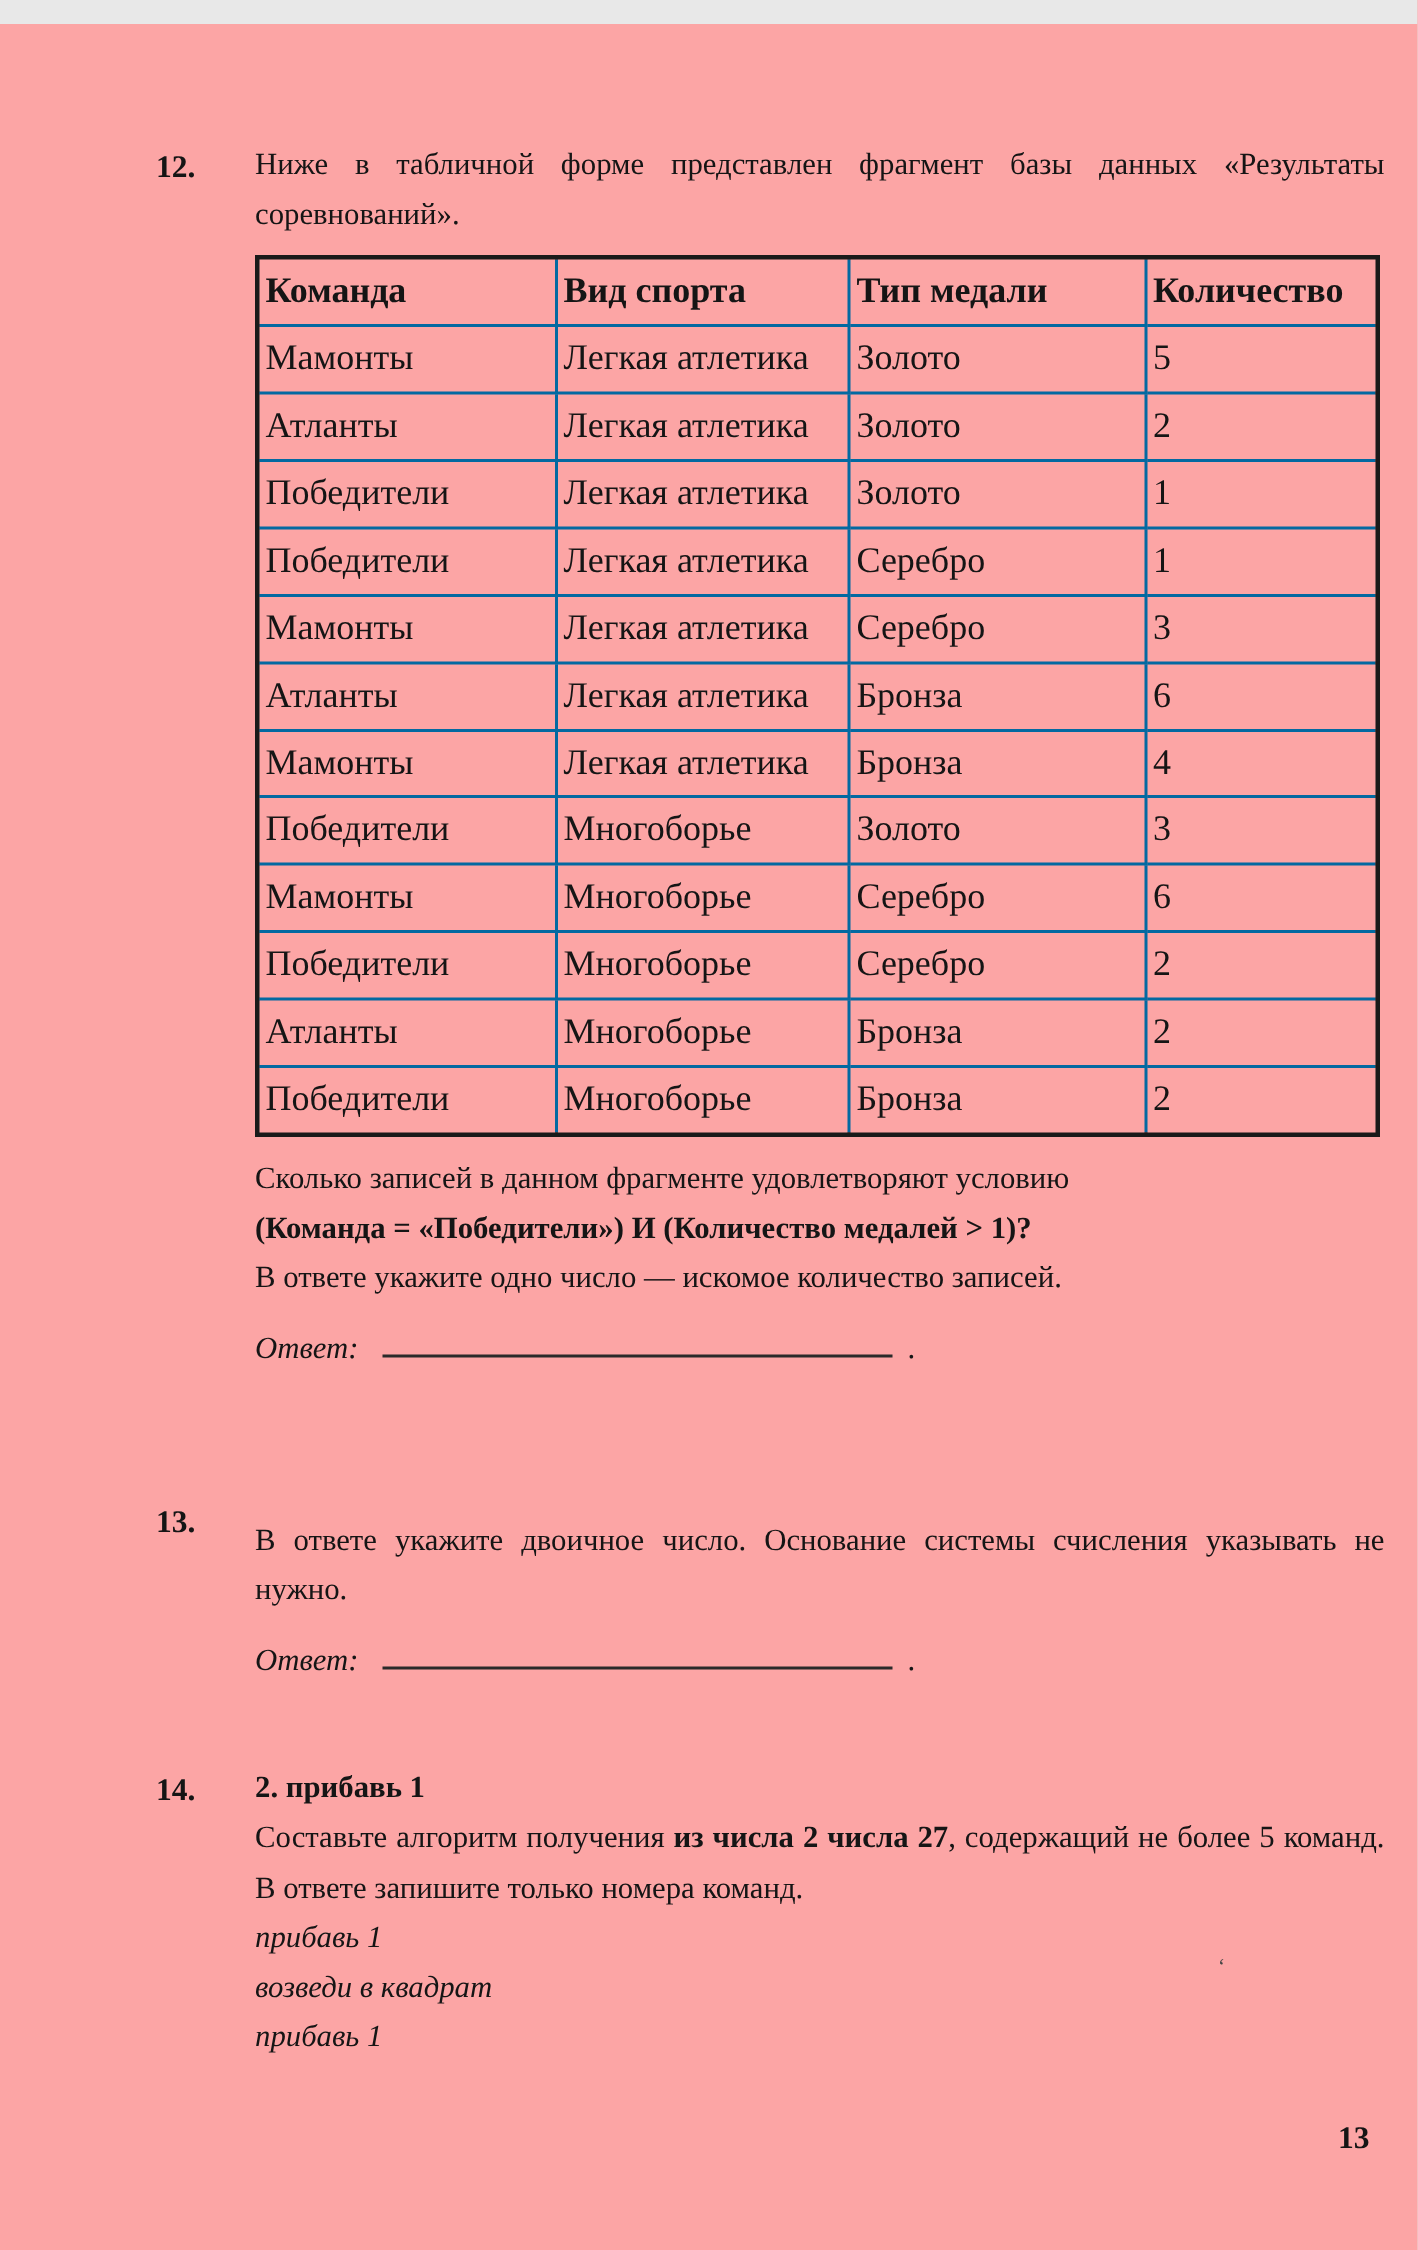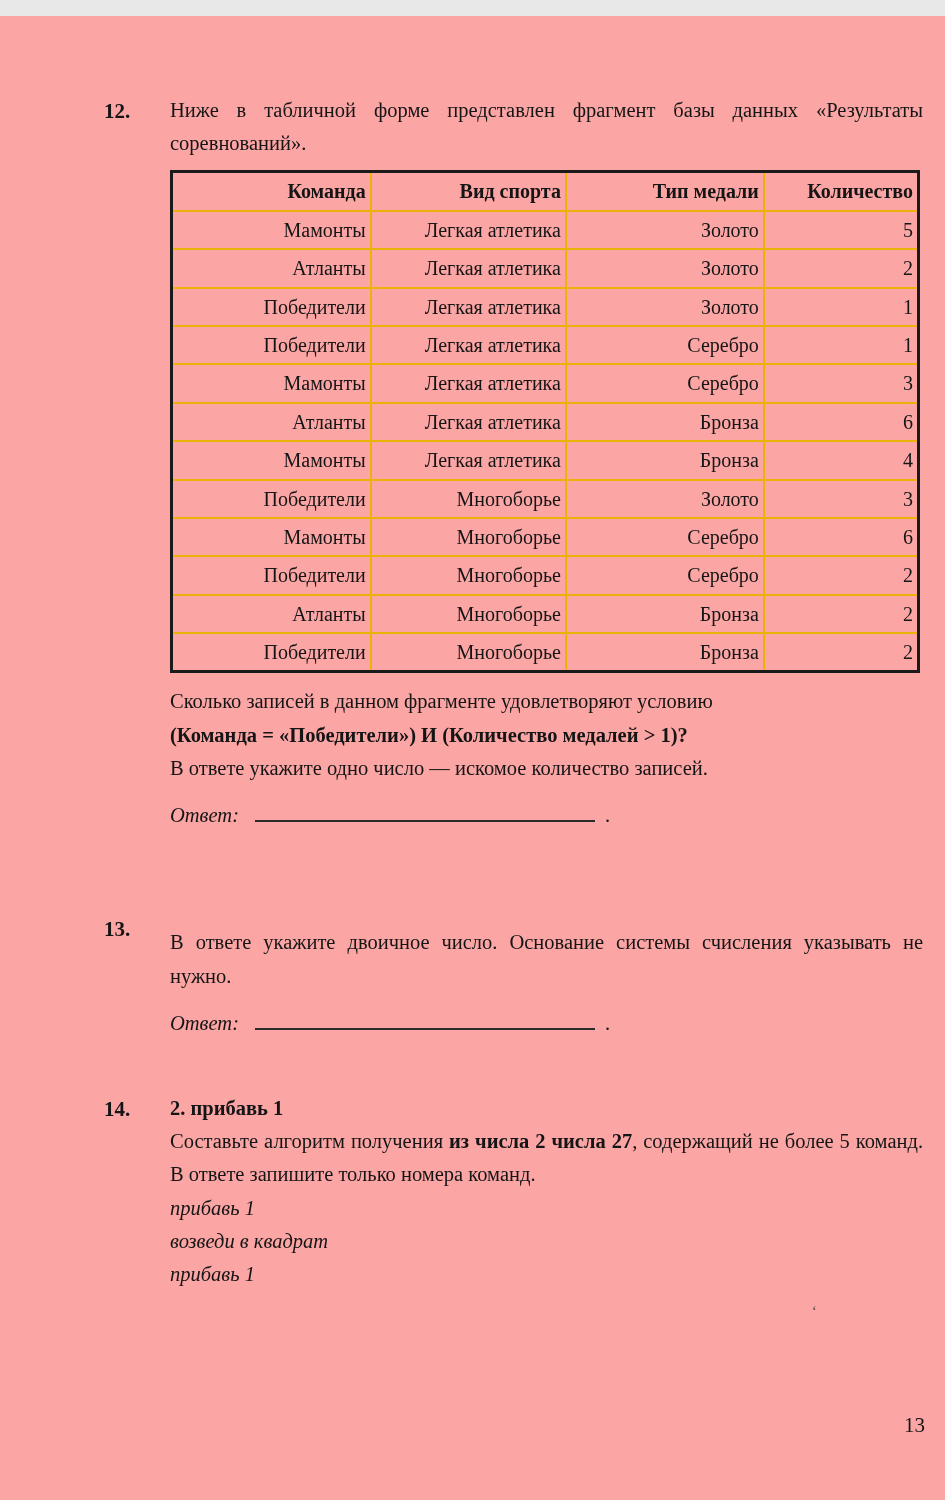--- a/index.html
+++ b/index.html
@@ -39,24 +39,24 @@
   .spaced { margin-top: 14px; }
 
   
   table.db-table {
     border-collapse: collapse;
     width: 750px;
     margin: 10px 0 12px 0;
     border: 3px solid #1a1a1a;
   }
   table.db-table th, table.db-table td {
-    border: 2px solid #eab308;
-    text-align: right;
+    border: 2px solid #0369a1;
+    text-align: left;
     vertical-align: middle;
-    font-size: 20px;
+    font-size: 24px;
     padding: 2px 4px;
     height: 33px;
   }
   table.db-table th { font-weight: bold; height: 36px; }
   col.c1 { width: 200px; }
   col.c2 { width: 196px; }
   col.c3 { width: 199px; }
   col.c4 { width: 155px; }
 
   .bold { font-weight: bold; }
@@ -70,23 +70,23 @@
     margin-right: 10px;
     border-bottom: 2px solid #2a2a2a;
     height: 0.95em;
   }
 
   .cmd-line { font-weight: bold; }
   .ex-line { font-style: italic; }
 
   .page-number {
     position: absolute;
-    right: 20px;
+    right: 32px;
     bottom: 78px;
-    font-weight: normal;
+    font-weight: bold;
     font-size: 21px;
   }
   .scan-artifact {
     position: absolute;
     left: 812px;
     top: 1288px;
     font-size: 14px;
     color: #444;
   }
   .gap-p12 { height: 80px; }

